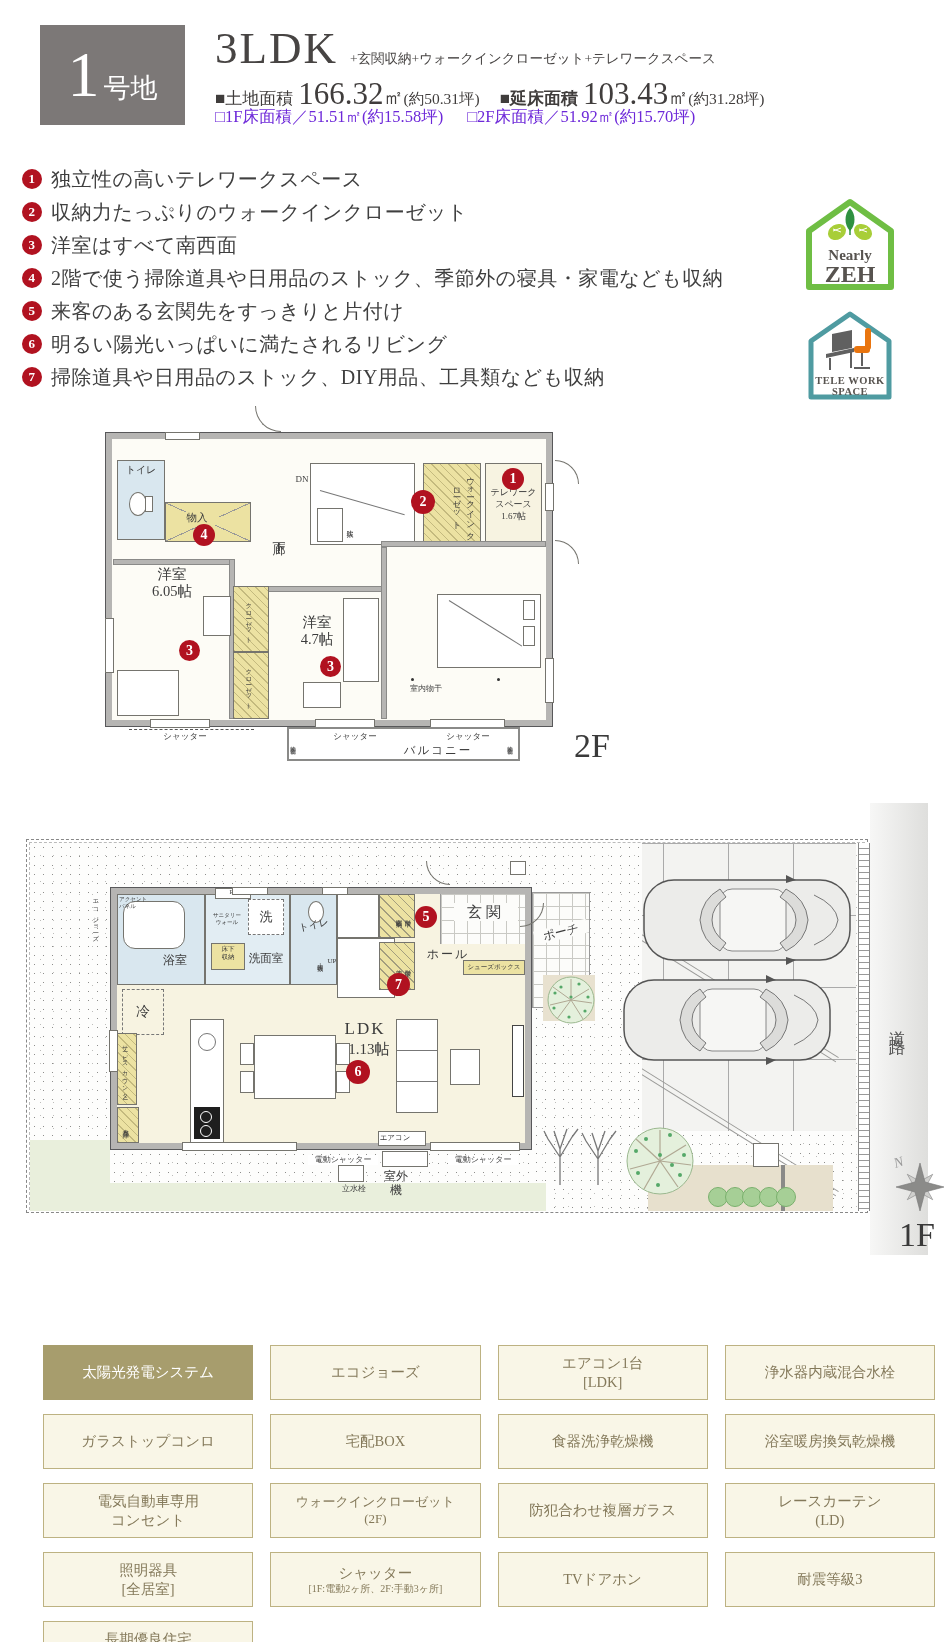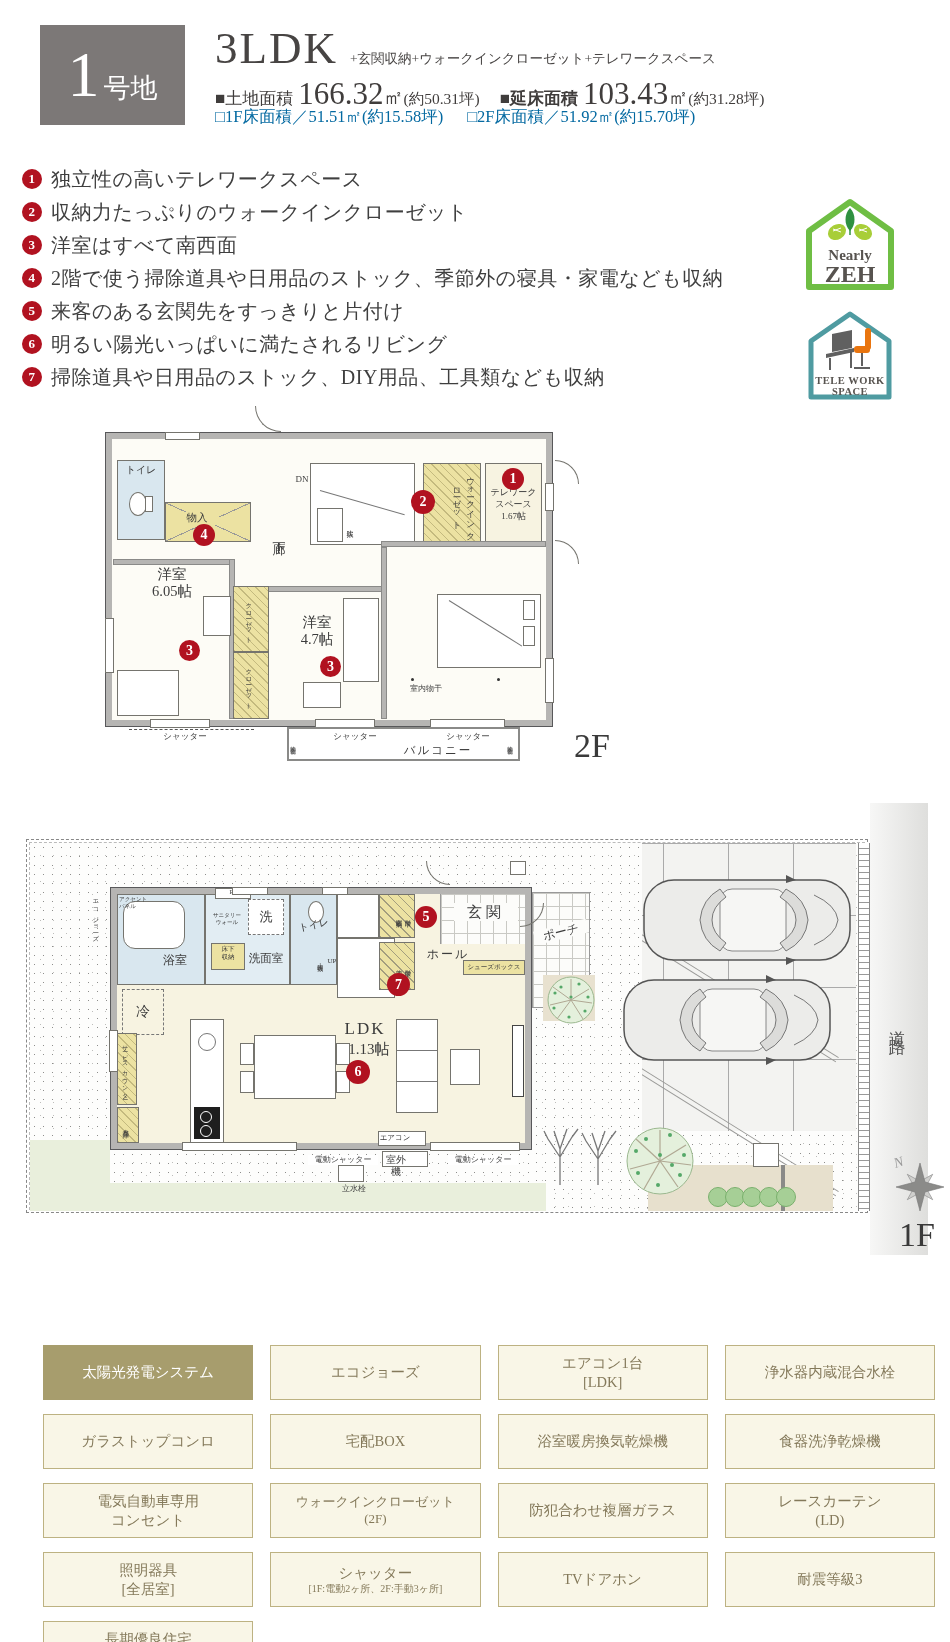--- a/index.html
+++ b/index.html
@@ -58,21 +58,21 @@
   <div class="abs" style="left:215px;top:76px;display:flex;align-items:baseline;color:#403d3c">
     <span style="font-size:17px;font-weight:normal">■土地面積</span>
     <span style="font-size:31px;margin-left:5px">166.32</span>
     <span style="font-size:20px">㎡</span>
     <span style="font-size:15.5px">(約50.31坪)</span>
     <span style="font-size:17px;font-weight:bold;margin-left:20px">■延床面積</span>
     <span style="font-size:31px;margin-left:5px">103.43</span>
     <span style="font-size:20px">㎡</span>
     <span style="font-size:15.5px">(約31.28坪)</span>
   </div>
-  <div class="abs" style="left:215px;top:106px;display:flex;gap:24px;color:#0369a1">
+  <div class="abs" style="left:215px;top:106px;display:flex;gap:24px;color:#6d28d9">
     <span style="font-size:16.5px">□1F床面積／51.51㎡(約15.58坪)</span>
     <span style="font-size:16.5px">□2F床面積／51.92㎡(約15.70坪)</span>
   </div>
 
   <div class="feat" style="top:166px">
       <span class="fnum">1</span>
       <span>独立性の高いテレワークスペース</span>
     </div>
   <div class="feat" style="top:199px">
       <span class="fnum">2</span>
@@ -347,21 +347,21 @@
       <rect x="80" y="16" width="66" height="62" rx="12" fill="#f6f6f4" stroke="#888"></rect>
       <path d="M146,16 Q166,26 168,47 Q166,68 146,78 L140,70 Q156,60 156,47 Q156,34 140,24 Z" fill="#dcdcda" stroke="#777"></path>
       <path d="M80,16 Q62,26 60,47 Q62,68 80,78 L86,70 Q72,60 72,47 Q72,34 86,24 Z" fill="#dcdcda" stroke="#777"></path>
       <path d="M174,22 Q196,32 198,47 Q196,62 174,72" fill="none" stroke="#777"></path>
       <polygon points="146,2 156,7 146,10" fill="#555"></polygon>
         <polygon points="146,92 156,87 146,84" fill="#555"></polygon>
     </svg>
 
     <div class="lab chip" style="left:286px;top:360px;width:66px;font-size:8px">電動シャッター</div>
     <div class="r" style="left:360px;top:356px;width:46px;height:16px;background:#fff"></div>
-    <div class="lab" style="left:360px;top:359px;width:28px;font-size:10px">室外機</div>
+    <div class="lab" style="left:360px;top:374px;width:28px;font-size:12px">室外機</div>
     <div class="lab chip" style="left:426px;top:360px;width:66px;font-size:8px">電動シャッター</div>
     <div class="r" style="left:316px;top:370px;width:26px;height:17px;background:#fff"></div>
     <div class="lab" style="left:310px;top:389px;width:44px;font-size:8px">立水栓</div>
 
     <div class="abs" style="left:626px;top:370px;width:185px;height:46px;background:#e7e0cd"></div>
     <div class="r" style="left:731px;top:348px;width:26px;height:24px;background:#fff"></div>
     <div class="abs" style="left:759px;top:370px;width:4px;height:46px;background:#8a8a88"></div>
     <svg class="abs" style="left:602px;top:330px" width="72" height="72" viewBox="0 0 72 72">
       <circle cx="36" cy="36" r="33" fill="#e4f0dc" stroke="#9bb88f" stroke-width="1"></circle>
       <g stroke="#b0a893" stroke-width="1.2">
@@ -408,22 +408,22 @@
   </div>
 
   <div class="grid">
     <div class="cell hl">太陽光発電システム</div>
     <div class="cell">エコジョーズ</div>
     <div class="cell">エアコン1台
 [LDK]</div>
     <div class="cell">浄水器内蔵混合水栓</div>
     <div class="cell">ガラストップコンロ</div>
     <div class="cell">宅配BOX</div>
+    <div class="cell">食器洗浄乾燥機</div>
     <div class="cell">浴室暖房換気乾燥機</div>
-    <div class="cell">食器洗浄乾燥機</div>
     <div class="cell">電気自動車専用
 コンセント</div>
     <div class="cell" style="font-size:13px">ウォークインクローゼット
 (2F)</div>
     <div class="cell">防犯合わせ複層ガラス</div>
     <div class="cell">レースカーテン
 (LD)</div>
     <div class="cell">照明器具
 [全居室]</div>
     <div class="cell">

